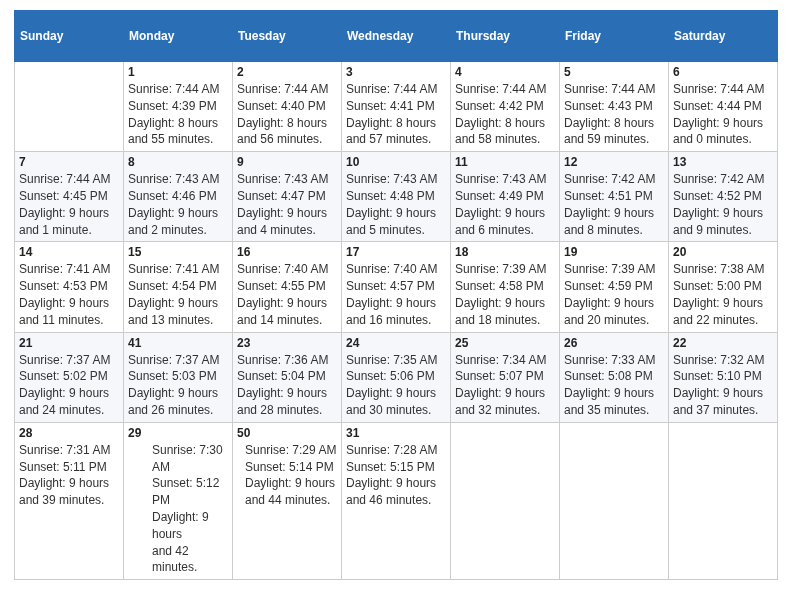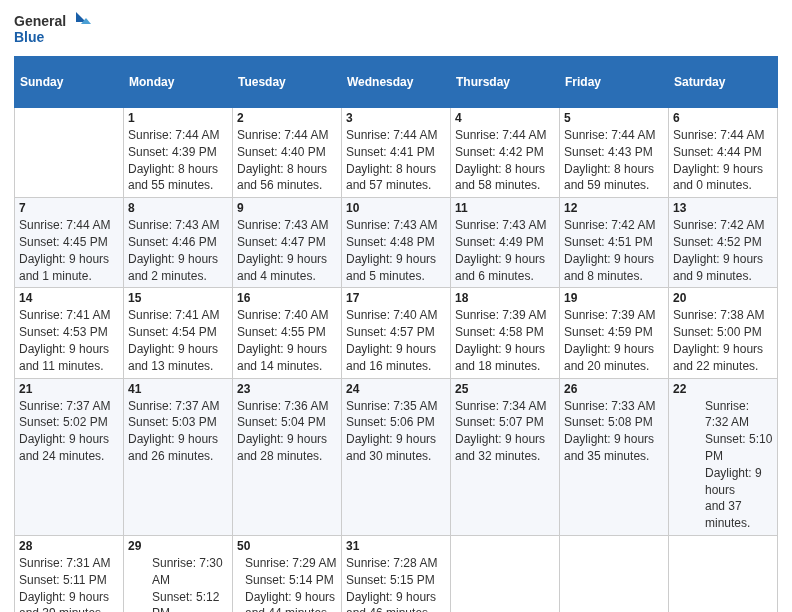--- a/index.html
+++ b/index.html
@@ -76,34 +76,20 @@
       line-height: 1.4;
     }
     .empty-cell {
       background: #fff !important;
     }
   </style>
 </head>
 <body>
 
 <div class="page">
-  <div class="header">
-    <div class="logo">
-        <svg width="80" height="38" viewBox="0 0 80 38">
-          <text x="0" y="16" font-size="14" font-weight="bold" fill="#333" font-family="Arial">General</text>
-          <text x="0" y="32" font-size="14" font-weight="bold" fill="#1a5fa8" font-family="Arial">Blue</text>
-          <polygon points="62,2 72,12 62,12" fill="#1a5fa8"></polygon>
-          <polygon points="67,14 77,14 72,8" fill="#4a9fd4"></polygon>
-        </svg>
-      </div>
-    <div class="title-block">
-      <div class="month-title"></div>
-      <div class="location"></div>
-    </div>
-  </div>
 
   <table class="calendar-table">
     <thead>
       <tr>
       <th>Sunday</th>
           <th>Monday</th>
           <th>Tuesday</th>
           <th>Wednesday</th>
           <th>Thursday</th>
           <th>Friday</th>
@@ -296,21 +282,21 @@
           </td>
           <td>
             <span class="day-num">26</span>
             <div class="day-info" style="white-space: pre-line;">Sunrise: 7:33 AM
 Sunset: 5:08 PM
 Daylight: 9 hours
 and 35 minutes.</div>
           </td>
           <td>
             <span class="day-num">22</span>
-            <div class="day-info" style="white-space: pre-line; margin-left: 32px;">Sunrise: 7:32 AM
+            <div class="day-info" style="white-space: pre-line;">Sunrise: 7:32 AM
 Sunset: 5:10 PM
 Daylight: 9 hours
 and 37 minutes.</div>
           </td>
         </tr>
         <tr>
           <td>
             <span class="day-num">28</span>
             <div class="day-info" style="white-space: pre-line;">Sunrise: 7:31 AM
 Sunset: 5:11 PM

